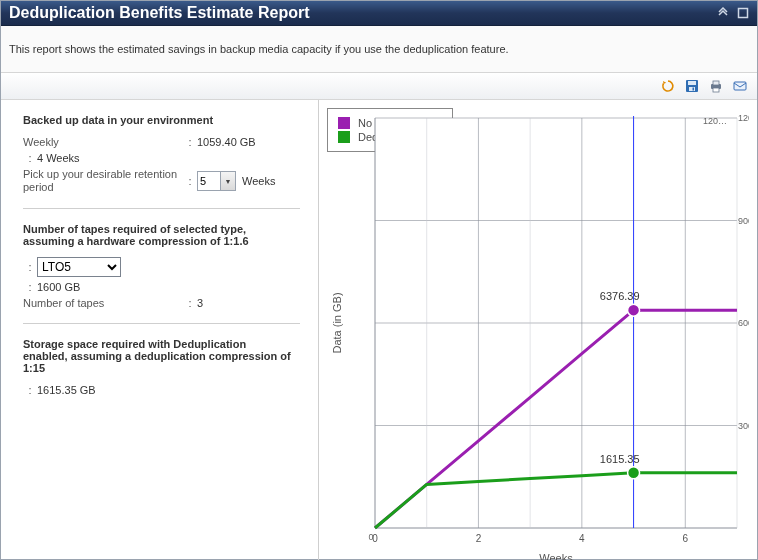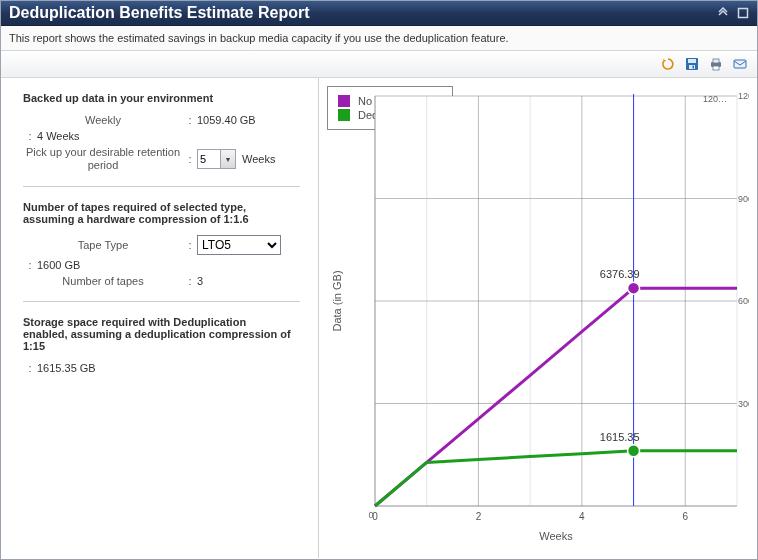--- a/index.html
+++ b/index.html
@@ -37,21 +37,21 @@
     height: 16px;
     margin-left: 4px;
     display: flex;
     align-items: center;
     justify-content: center;
     color: #cfd8e6;
     font-size: 10px;
     cursor: pointer;
   }
   .subheader {
-    padding: 6px 8px;
+    padding: 17px 8px;
     color: #333;
     background: #fafafa;
     border-bottom: 1px solid #d6d6d6;
   }
   .toolbar-row {
     height: 26px;
     display: flex;
     justify-content: flex-end;
     align-items: center;
     padding: 0 6px;
@@ -89,21 +89,21 @@
     color: #333;
     margin-bottom: 10px;
   }
   .kv {
     display: flex;
     align-items: center;
     margin: 4px 0;
   }
   .kv .lbl {
     width: 160px;
-    text-align: center;
+    text-align: left;
     color: #555;
   }
   .kv .sep {
     width: 14px;
     text-align: center;
     color: #555;
   }
   .kv .val {
     color: #333;
   }
@@ -244,21 +244,20 @@
             <span class="spin-btn">▼</span>
           </span>
           <span>Weeks</span>
         </span>
       </div>
 
       <div class="divider"></div>
 
       <div class="section-title" style="max-width:270px;">Number of tapes required of selected type, assuming a hardware compression of 1:1.6</div>
       <div class="kv">
-        <span class="lbl">Tape Type</span>
         <span class="sep">:</span>
         <span class="val">
           <select>
             <option>LTO5</option>
           </select>
         </span>
       </div>
       <div class="kv">
         <span class="sep">:</span>
         <span class="val">1600  GB</span>

